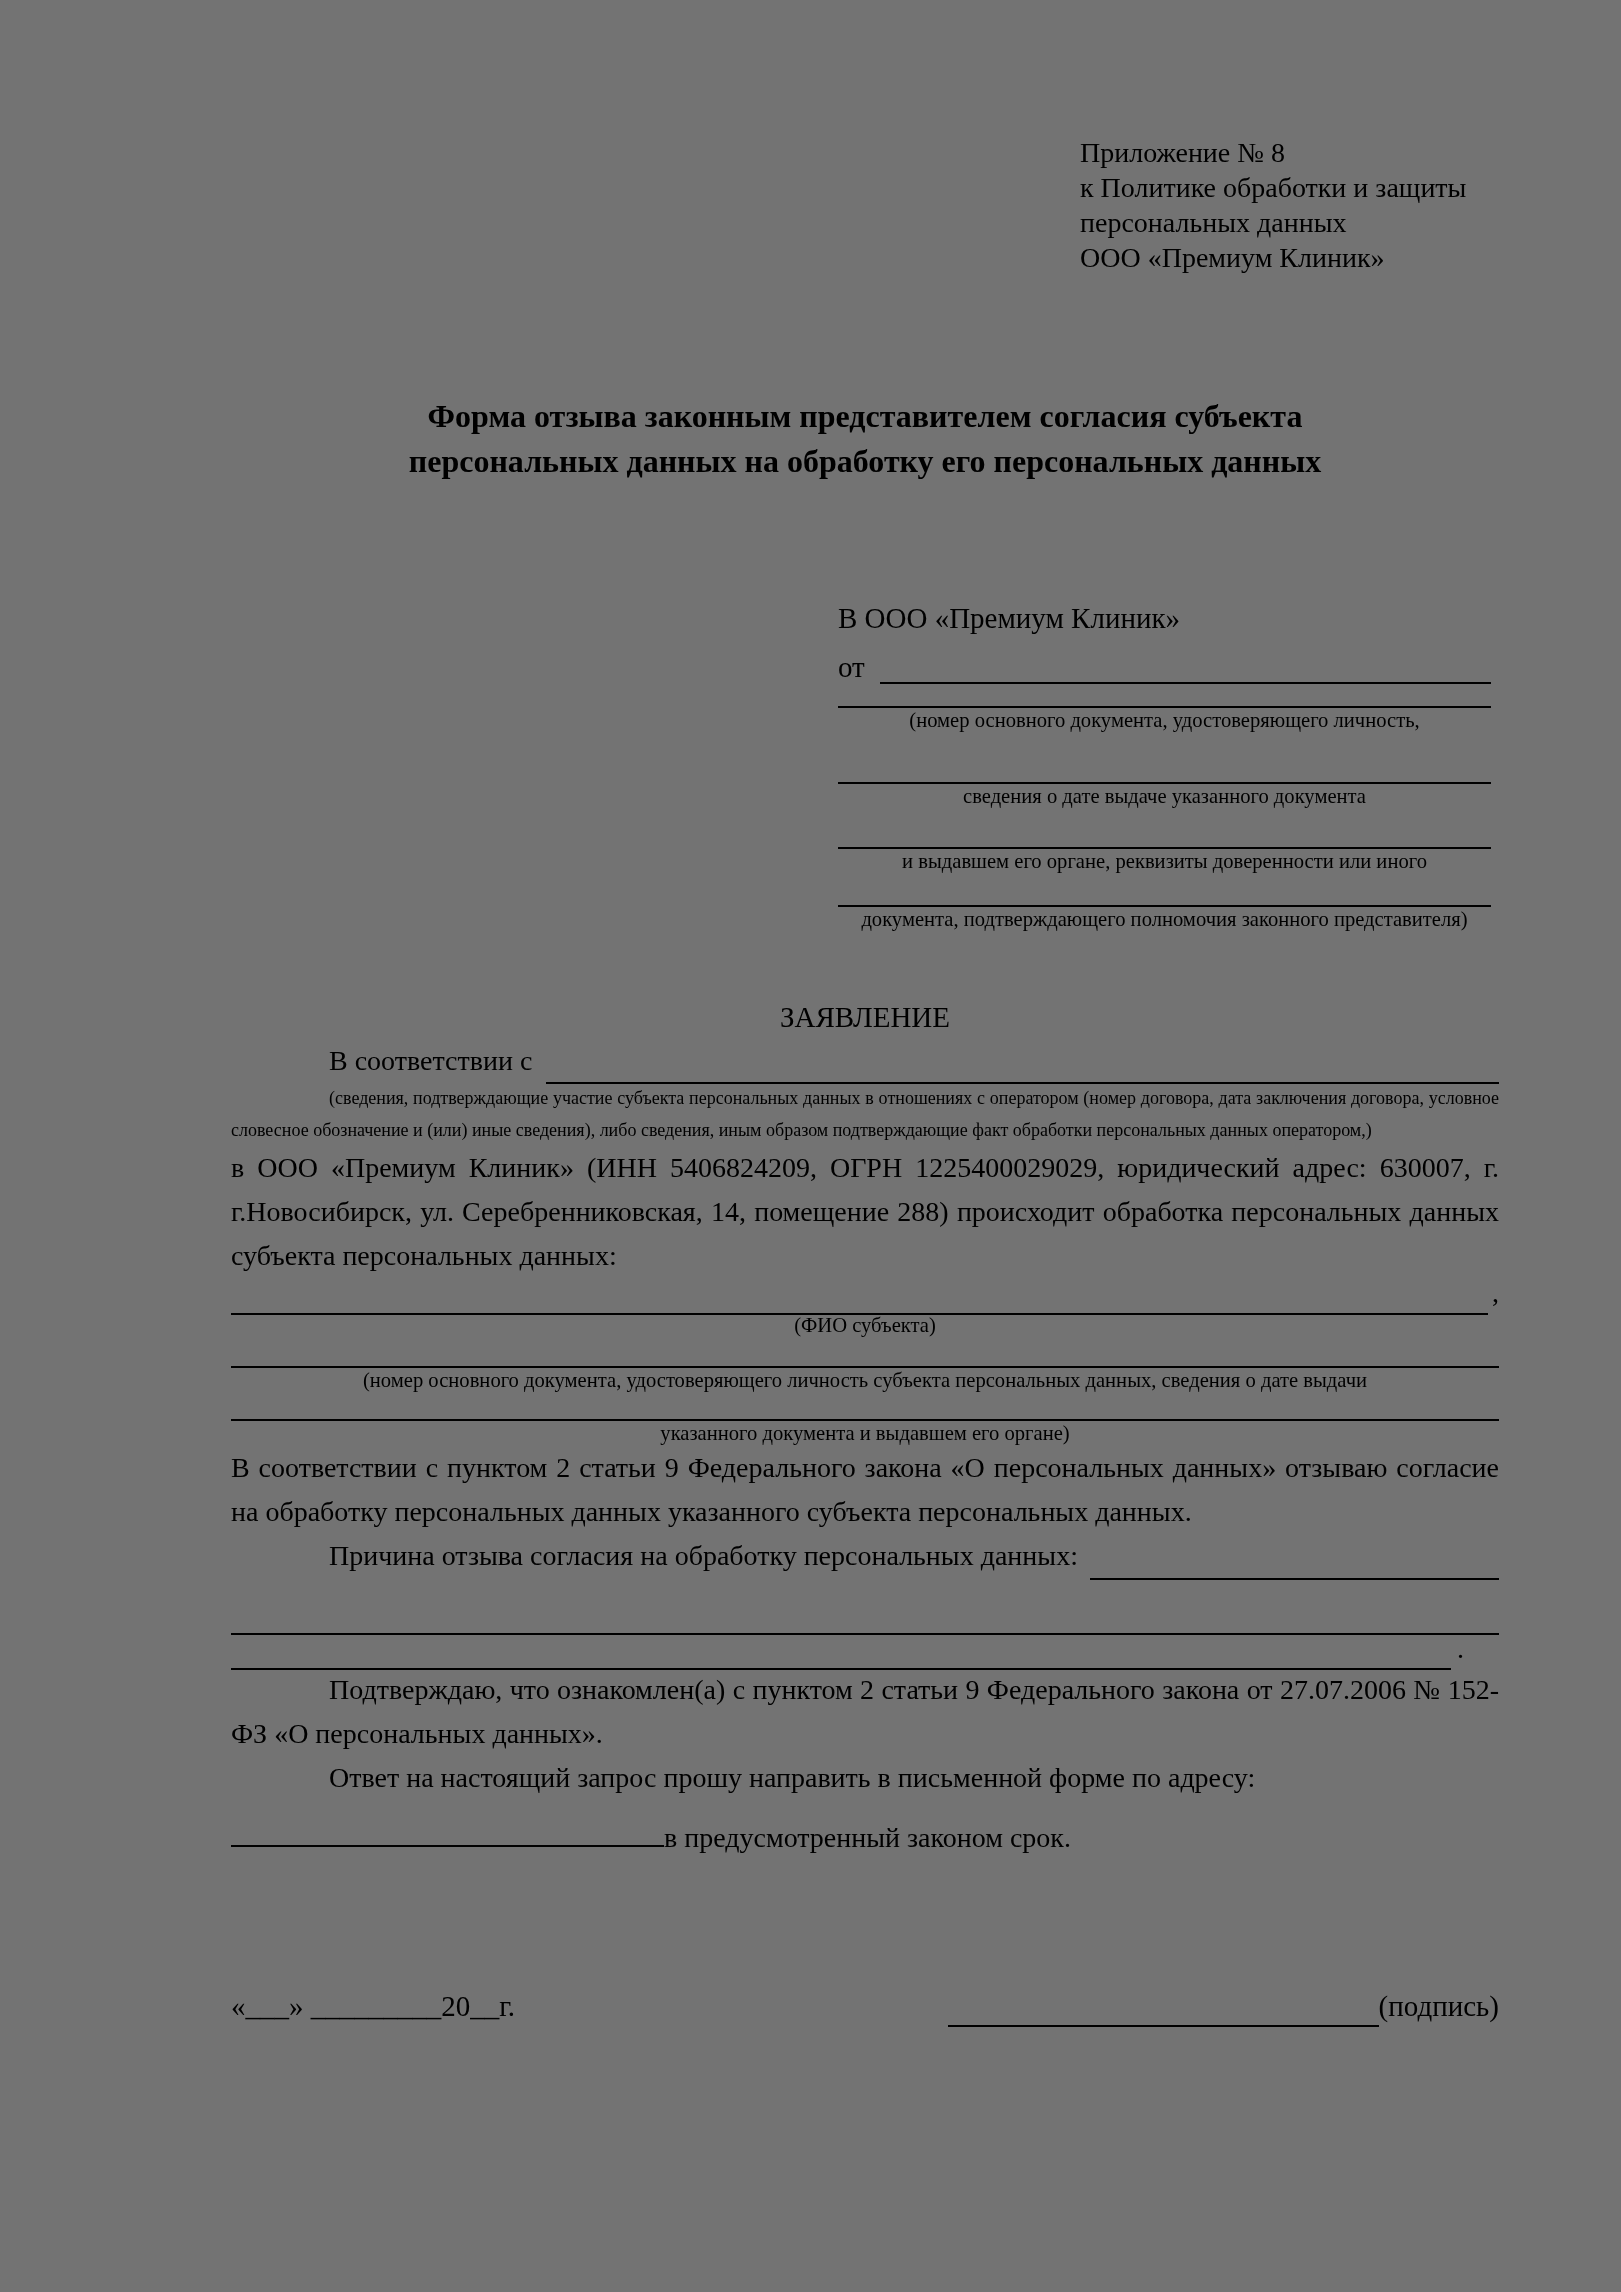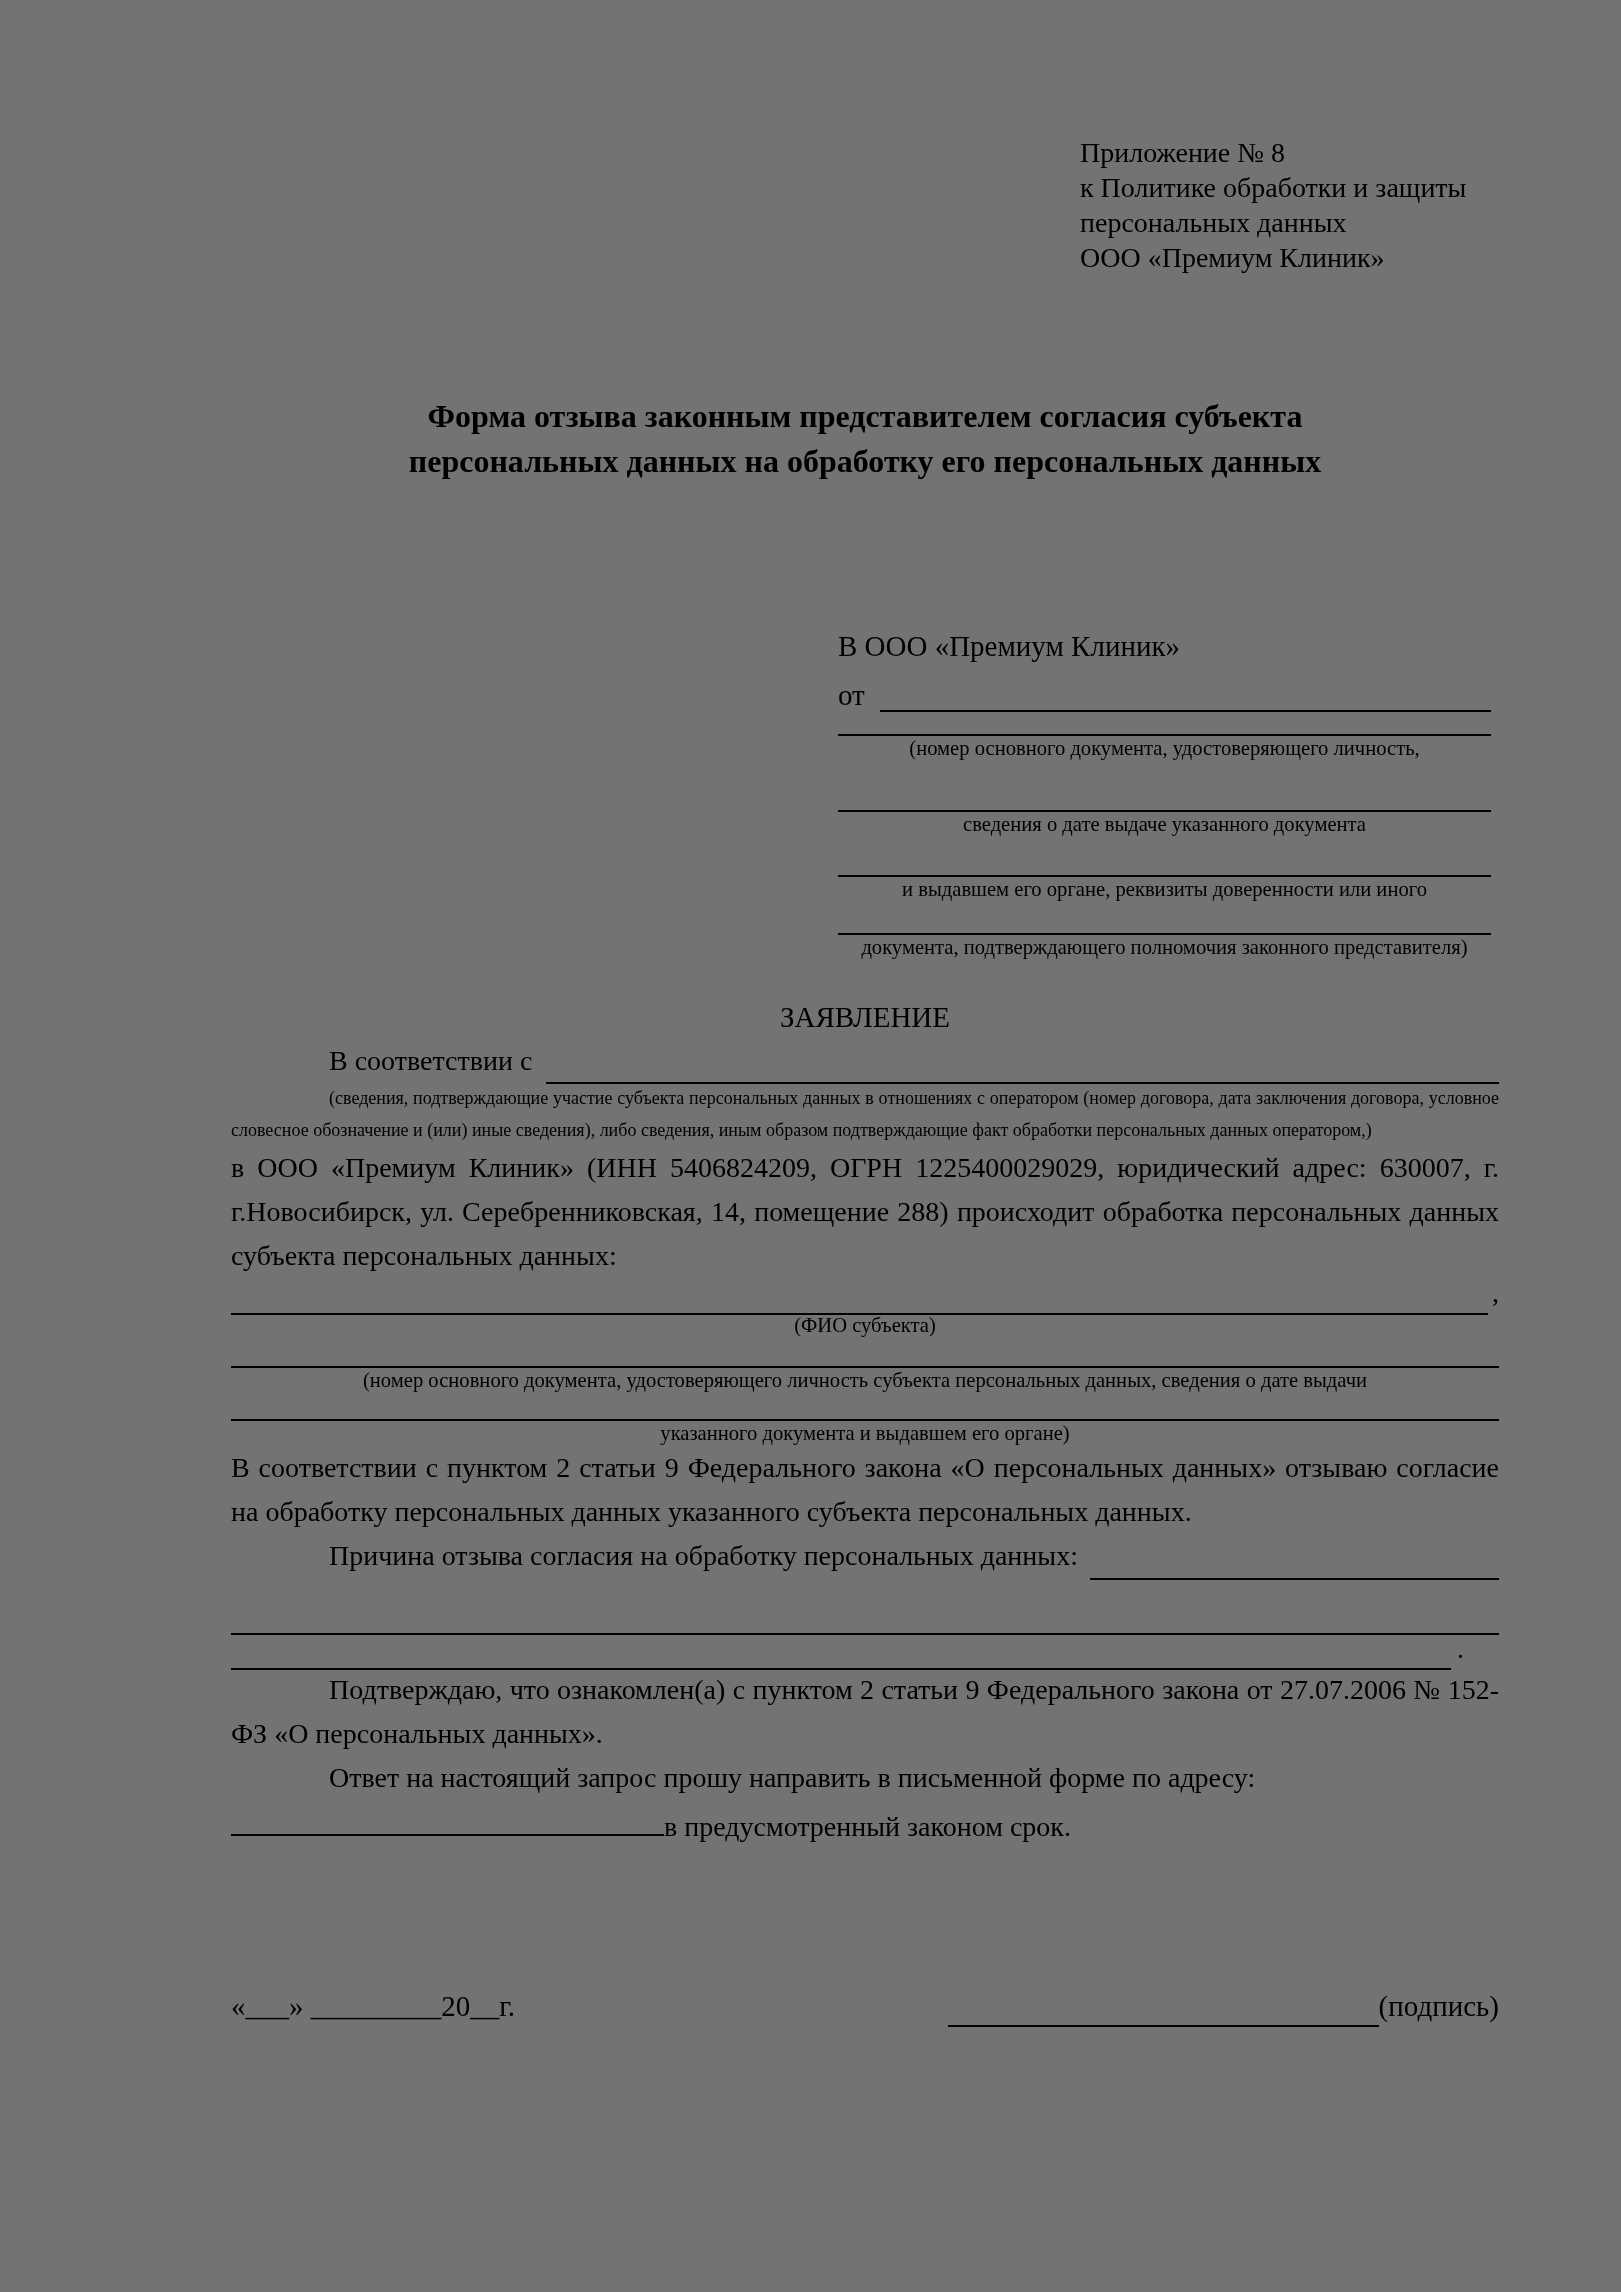--- a/index.html
+++ b/index.html
@@ -39,21 +39,20 @@
     line-height: 45px;
   }
 
   
   .addr {
     position: absolute;
     left: 838px;
     top: 598px;
     width: 653px;
     font-size: 29px;
-    margin-top: 28px;
   }
   .addr .org { line-height: 41px; }
   .from-row {
     display: flex;
     align-items: flex-end;
     height: 45px;
   }
   .blank {
     border-bottom: 2.9px solid #000;
   }
@@ -105,21 +104,21 @@
   .fio-row .suffix { margin-left: 3.9px; line-height: 29px; }
   .full-blank { border-bottom: 2.9px solid #000; }
   .fb1 { height: 27.4px; }
   .fb2 { height: 25.5px; }
   .gap-blank { height: 55px; }
   .reason-row { height: 44px; padding-left: 98px; }
   .reason-row .blank { flex: 1; margin-left: 11.8px; height: 100%; }
   .dot-row { height: 33px; }
   .dot-row .blank { width: 1220px; height: 100%; }
   .dot-row .suffix { margin-left: 5.9px; line-height: 27.4px; }
-  .reply-line2 { margin-top: 5px; }
+  .reply-line2 { margin-top: 16px; }
   .reply-line2 .blank {
     display: inline-block;
     width: 433px;
     vertical-align: baseline;
   }
 
   
   .sign-row {
     position: absolute;
     left: 231px;

